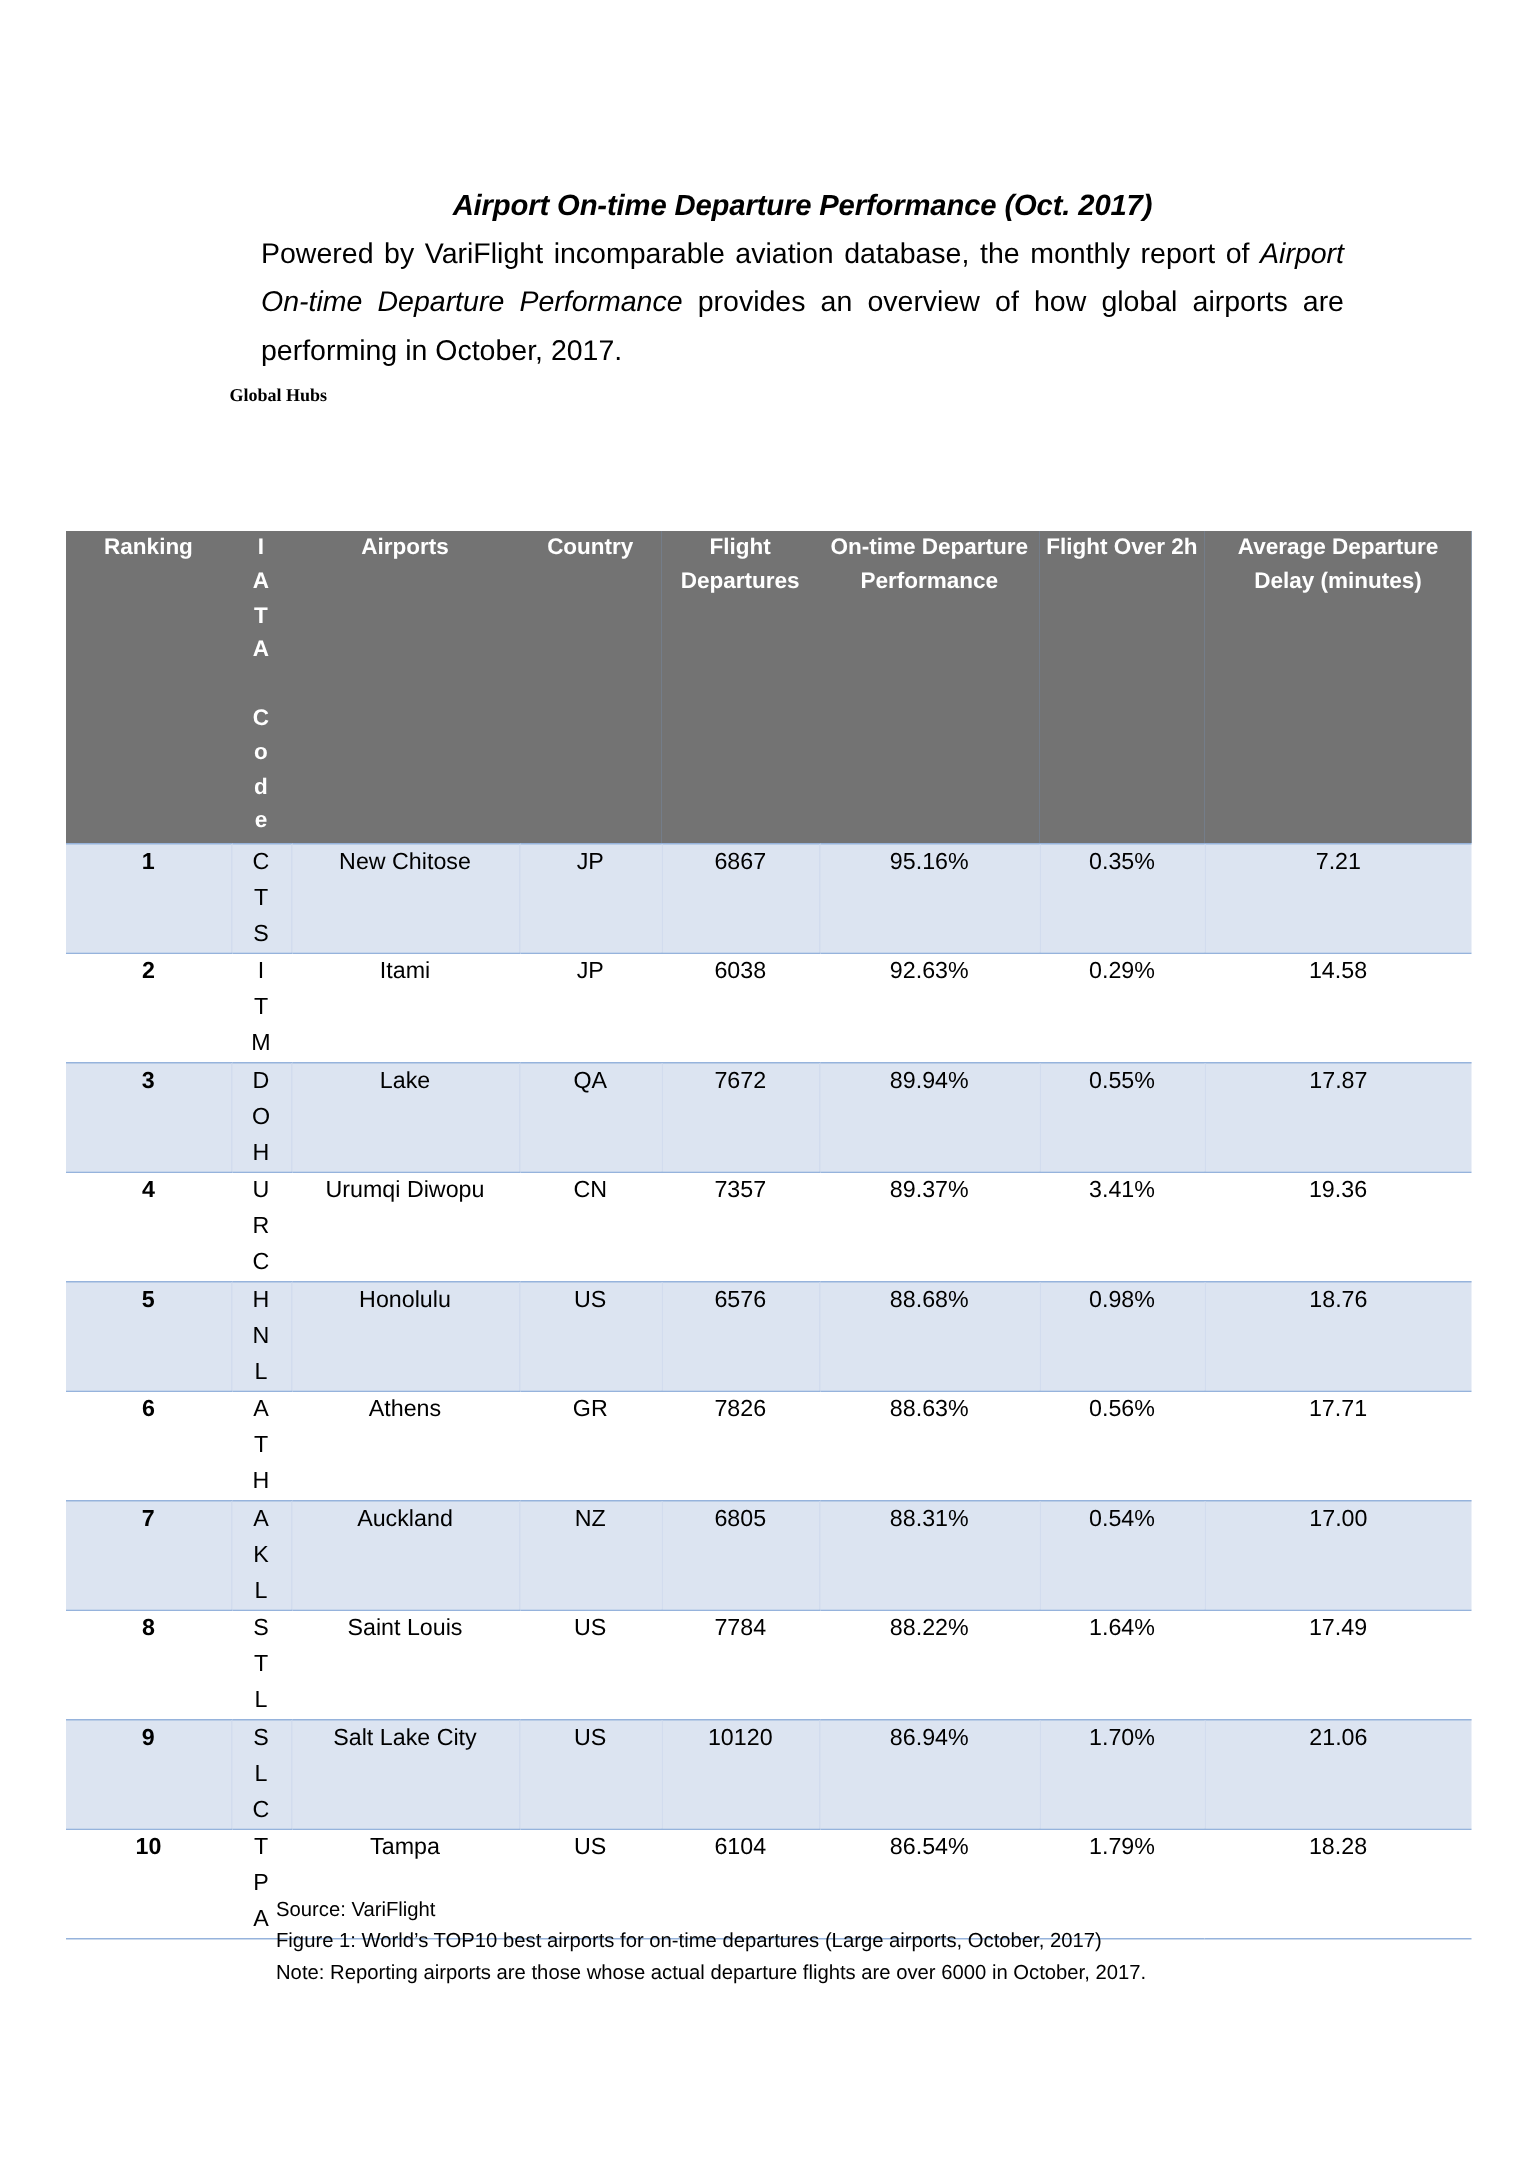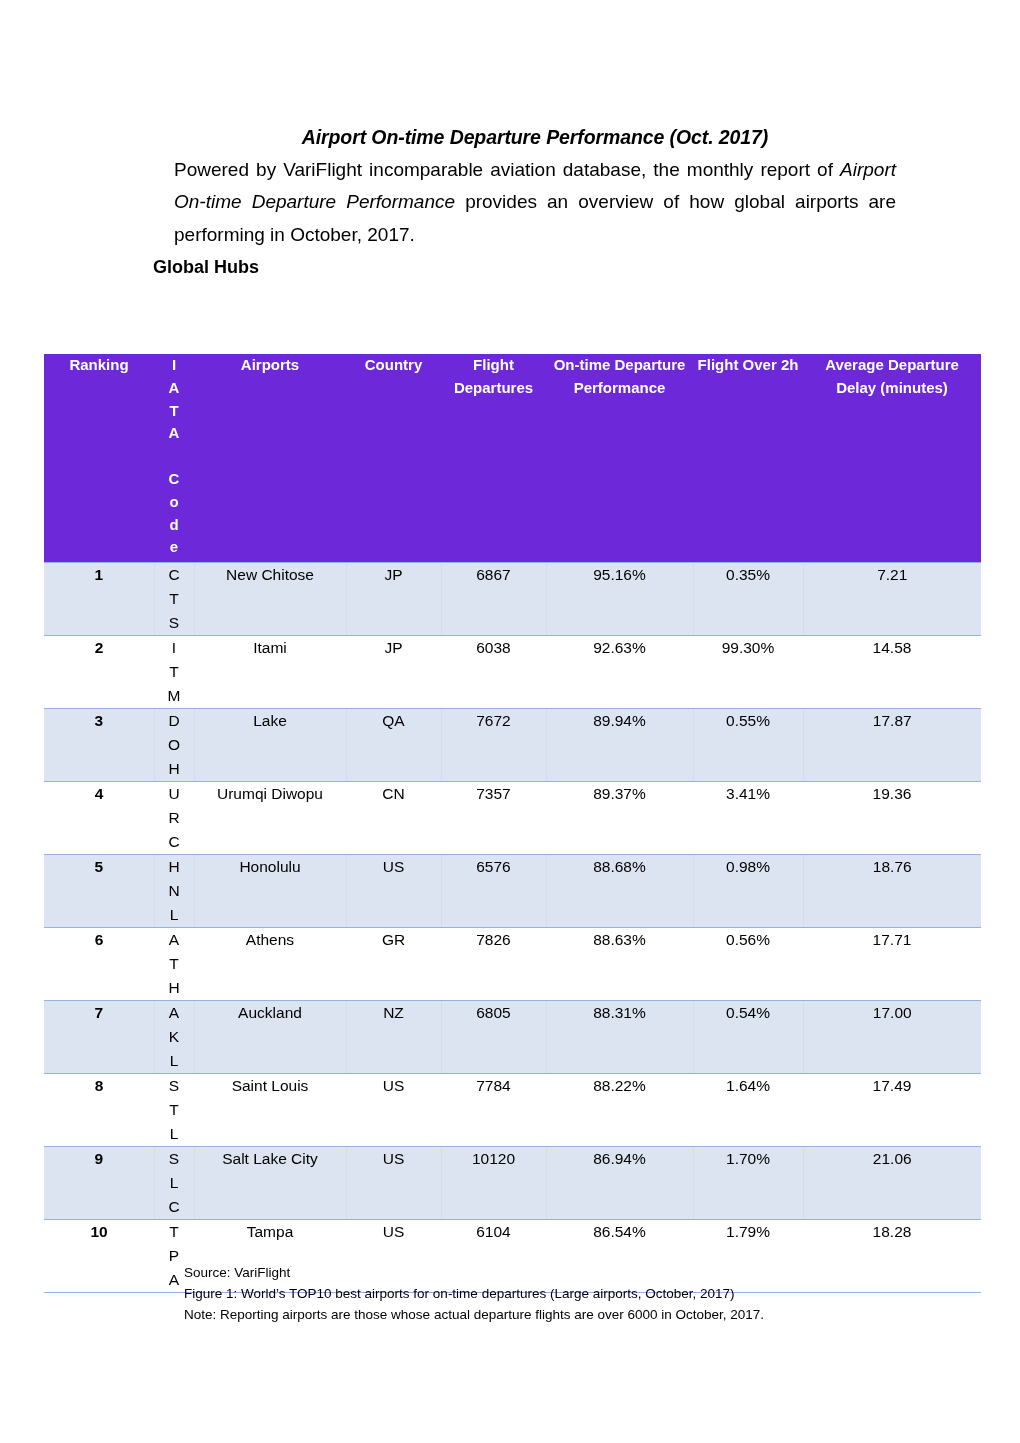--- a/index.html
+++ b/index.html
@@ -52,24 +52,25 @@
   }
 
   
   .section {
     position: absolute;
     left: 153px;
     top: 254px;
     width: 722px;
   }
   .section-heading {
-    font-size: 18px;
+    font-size: 12px;
     font-weight: bold;
     margin: 0 0 3px 0;
     line-height: 1.5;
+    font-family: Liberation Serif, serif;
   }
   .section-para {
     font-size: 16.5px;
     line-height: 1.72;
     text-align: justify;
     text-justify: inter-word;
     margin: 0;
   }
 
   
@@ -90,21 +91,21 @@
     padding: 0;
     margin: 0;
     vertical-align: top;
   }
 
   
   thead tr.hdr-row {
     background: #4E81C0;
   }
   thead th {
-    background: #6d28d9;
+    background: #737373;
     color: #ffffff;
     font-weight: bold;
     font-size: 15px;
     line-height: 1.52;
     text-align: center;
     height: 208px;
     vertical-align: top;
     padding-top: 10px;
     box-sizing: border-box;
   }
@@ -241,21 +242,21 @@
           </tr>
           <tr class="plain">
             <td class="col-rank col-rank-cell">2</td>
             <td class="col-iata">I
 T
 M</td>
             <td class="col-airport">Itami</td>
             <td class="col-country">JP</td>
             <td class="col-dep">6038</td>
             <td class="col-otp">92.63%</td>
-            <td class="col-over2h">99.30%</td>
+            <td class="col-over2h">0.29%</td>
             <td class="col-avgdel">14.58</td>
           </tr>
           <tr class="shaded">
             <td class="col-rank col-rank-cell">3</td>
             <td class="col-iata">D
 O
 H</td>
             <td class="col-airport">Lake</td>
             <td class="col-country">QA</td>
             <td class="col-dep">7672</td>

